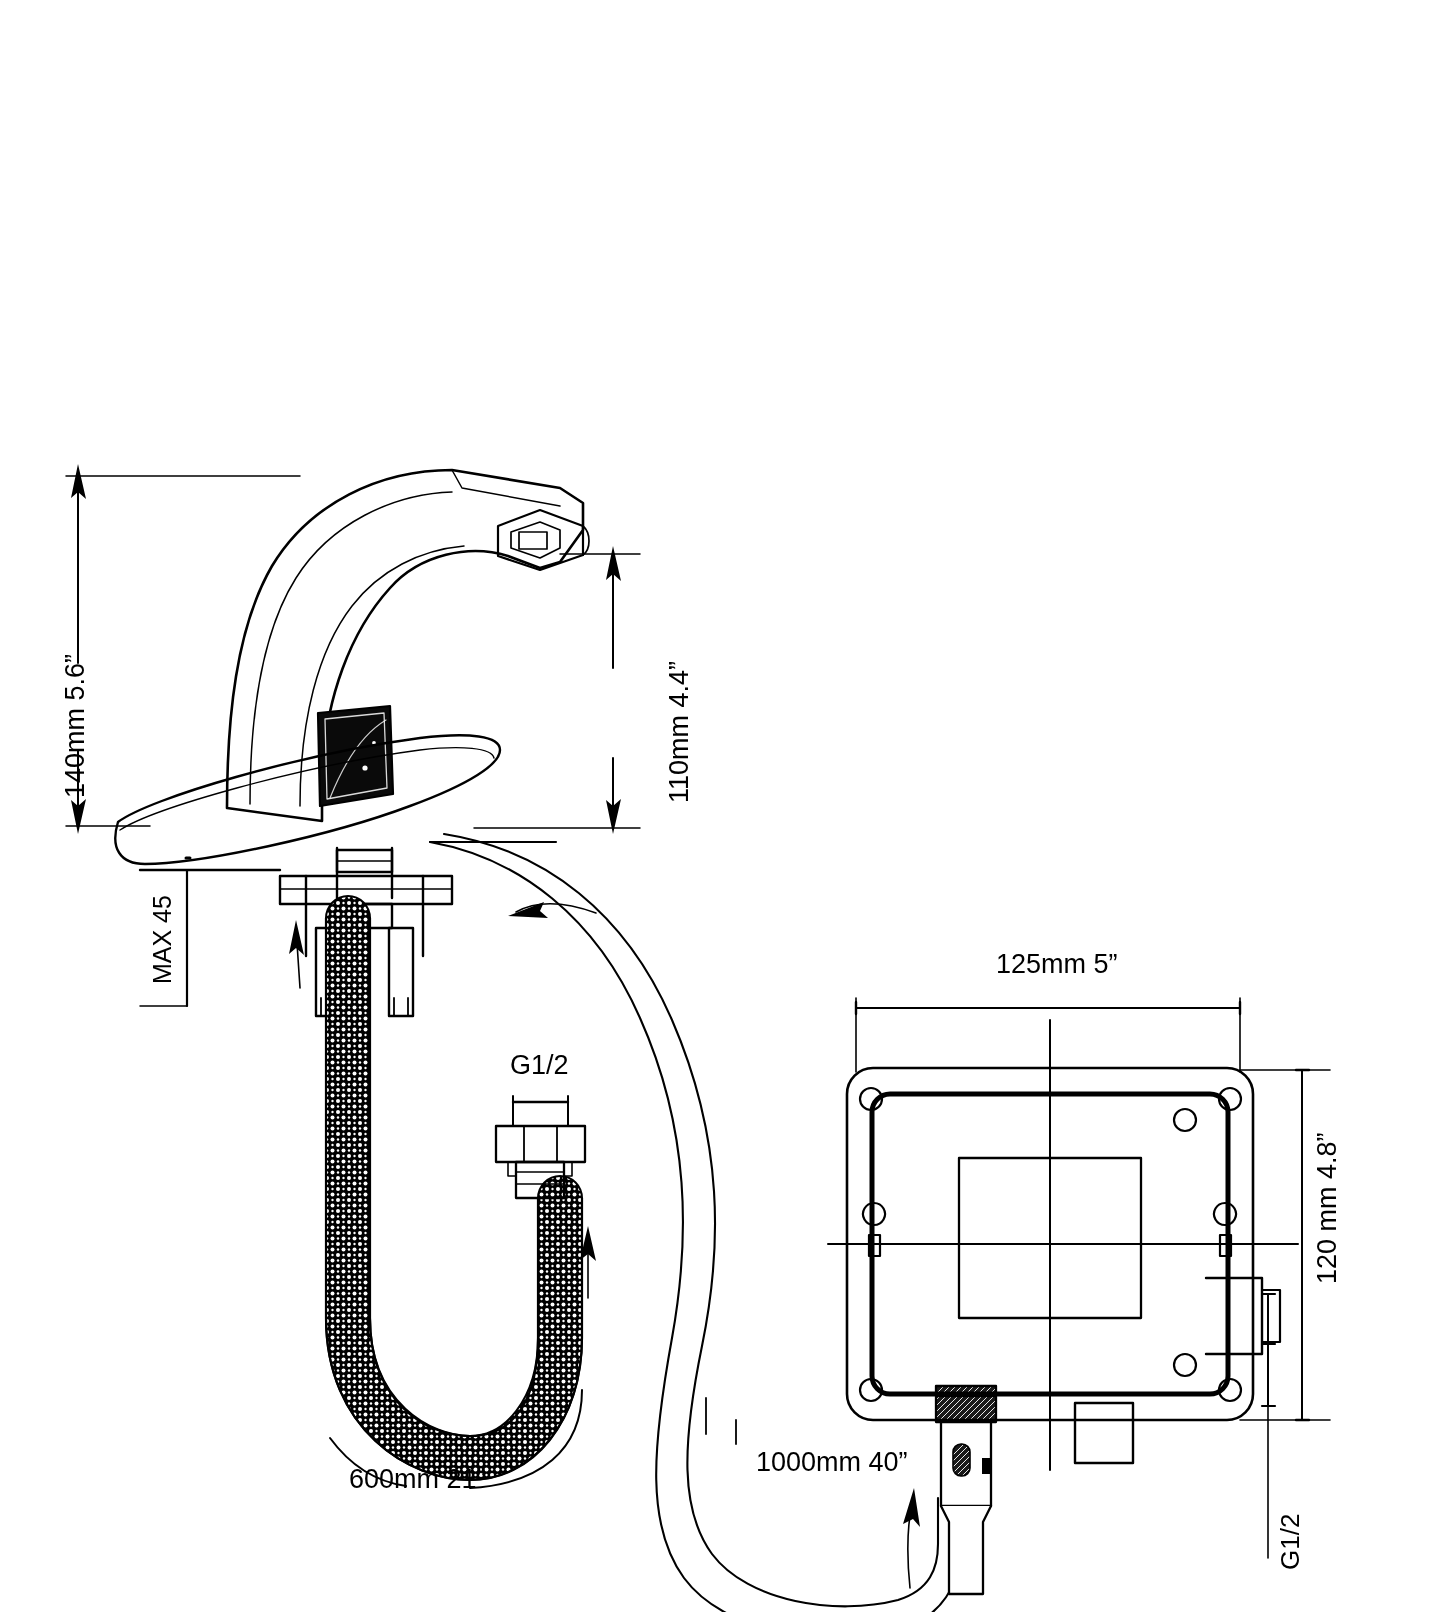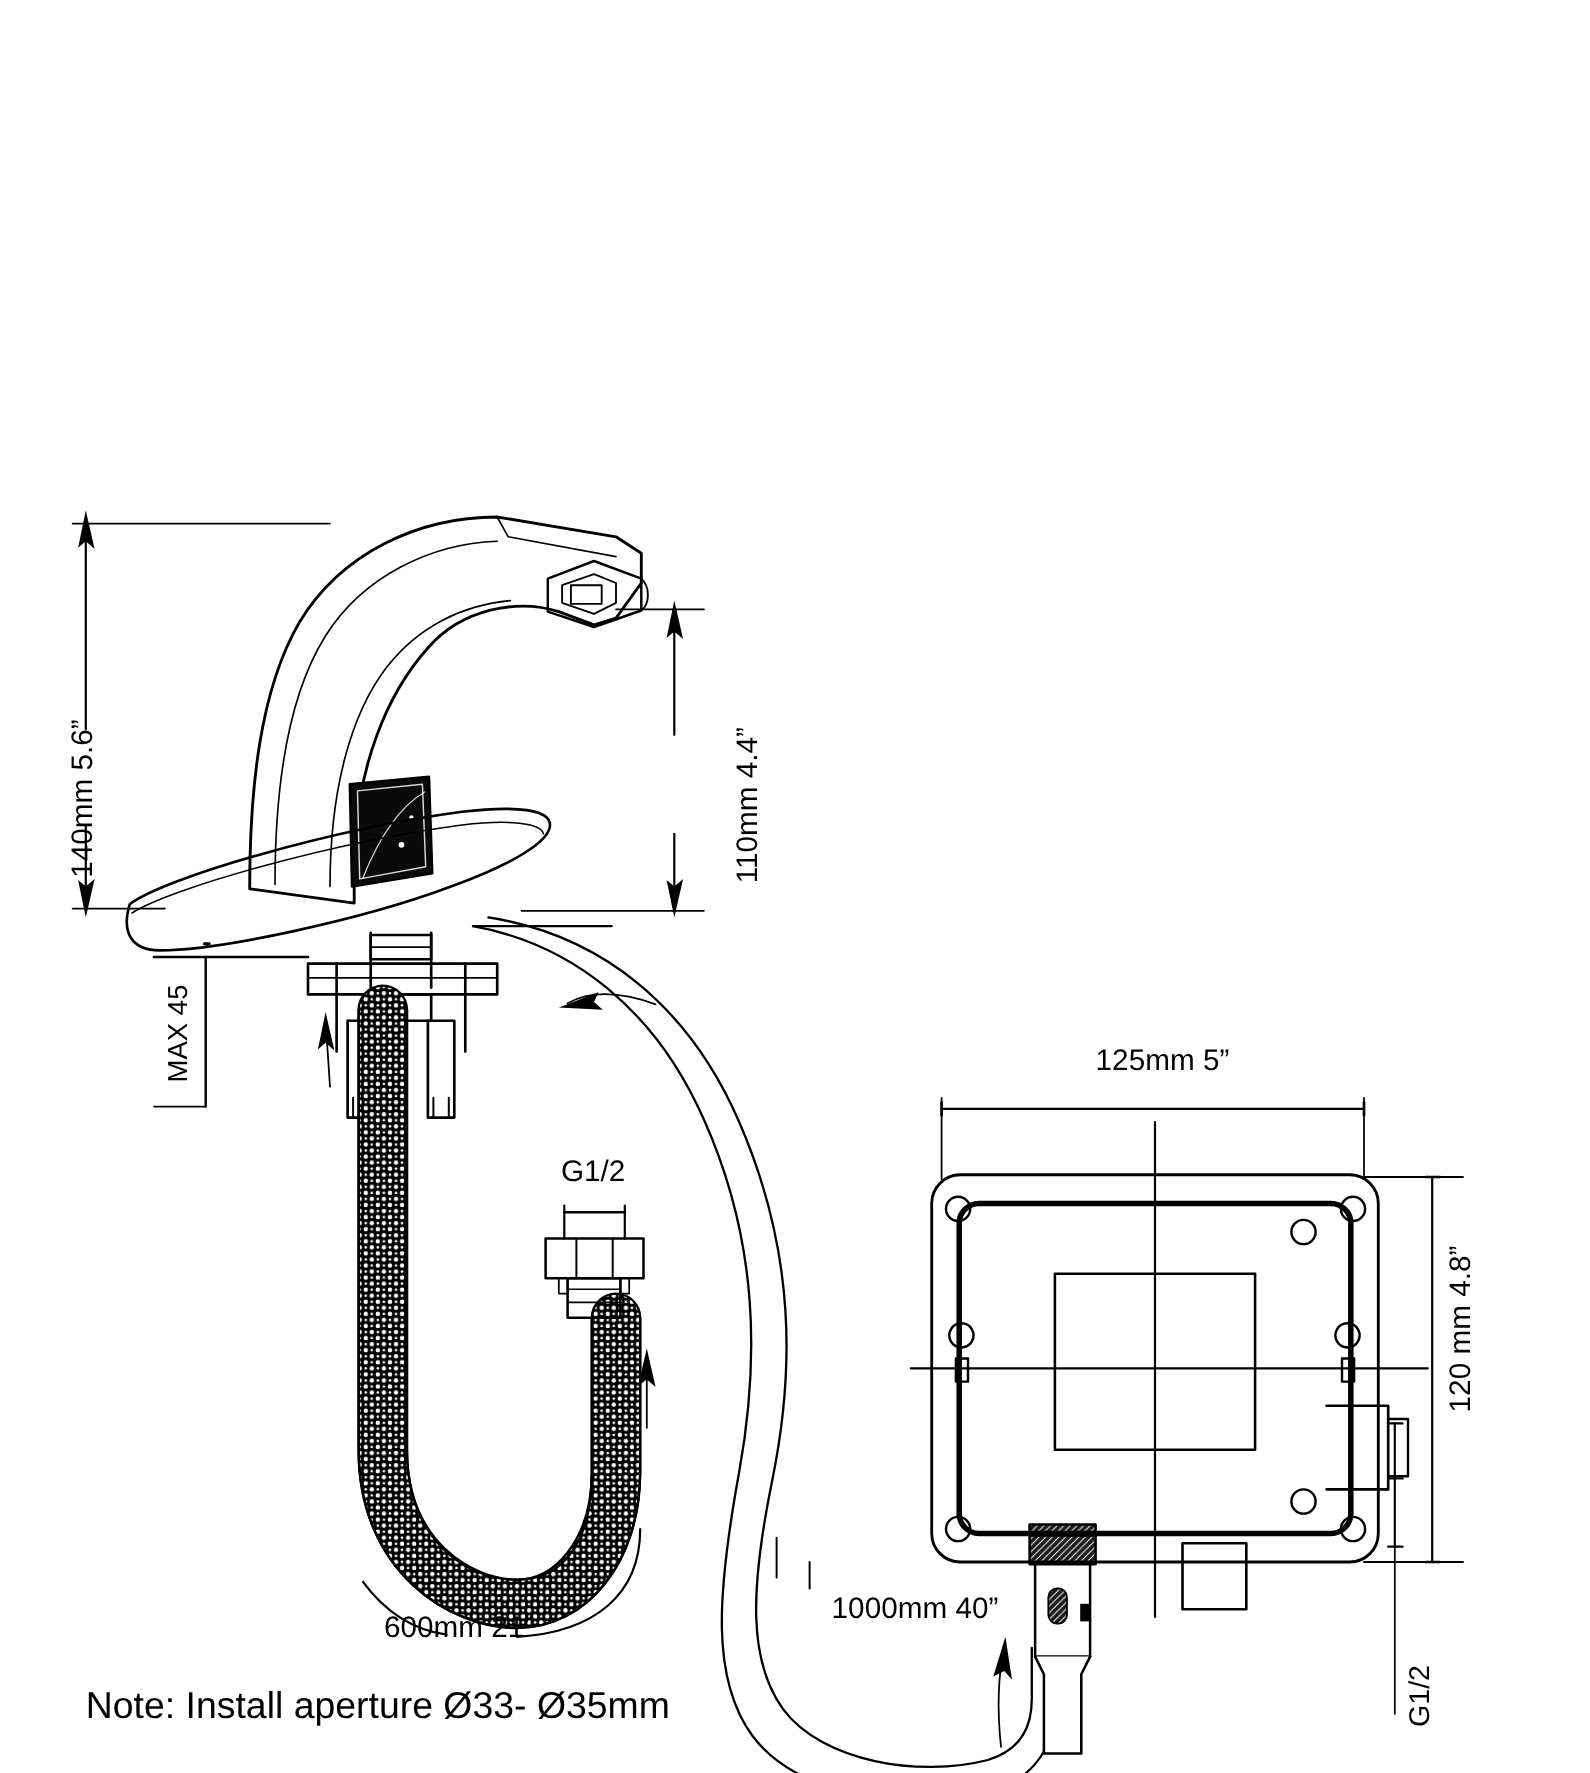--- a/index.html
+++ b/index.html
@@ -374,15 +374,14 @@
 
     <span class="lbl" id="lbl-1000">1000mm 40”</span>
 
     <span class="lbl" id="lbl-125">125mm 5”</span>
 
     <span class="lbl lbl-rot" id="lbl-120">120 mm 4.8”</span>
 
     <span class="lbl lbl-rot" id="lbl-g12-box">G1/2</span>
   </div>
 
-  <div id="note-text">Note: Install aperture Ø33- Ø35mm</div>
 
 </div>
 
 </body></html>

